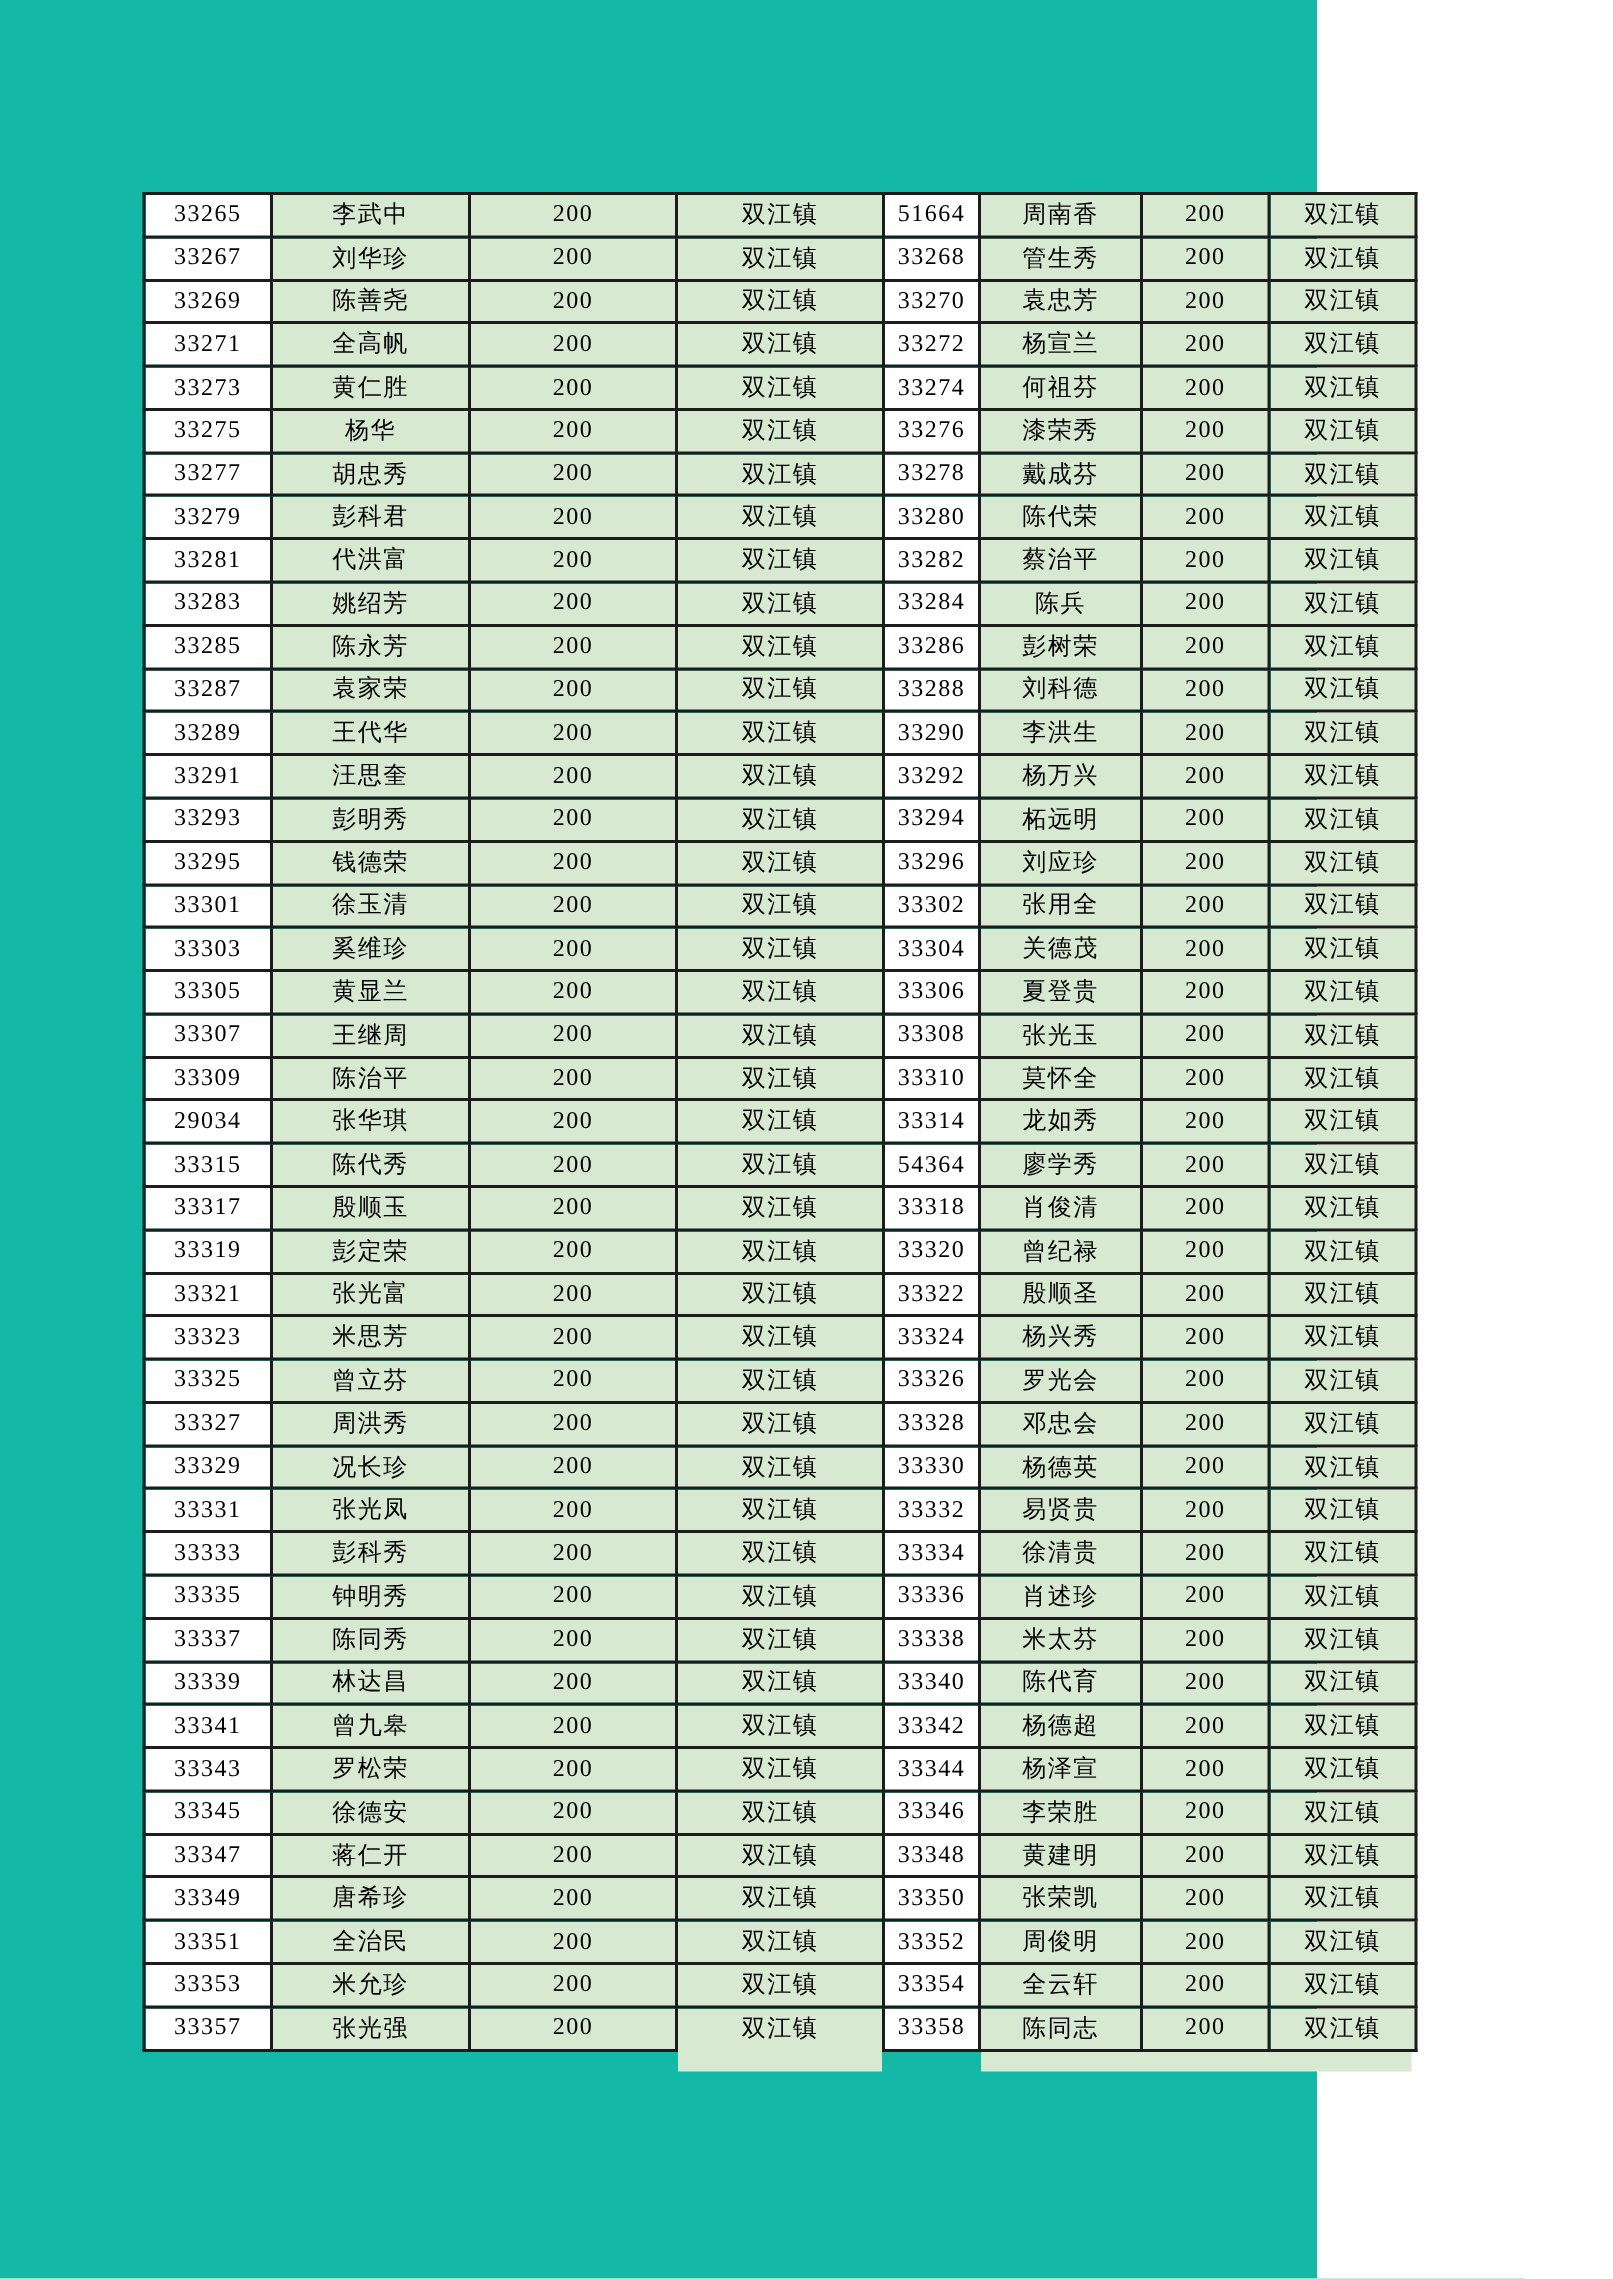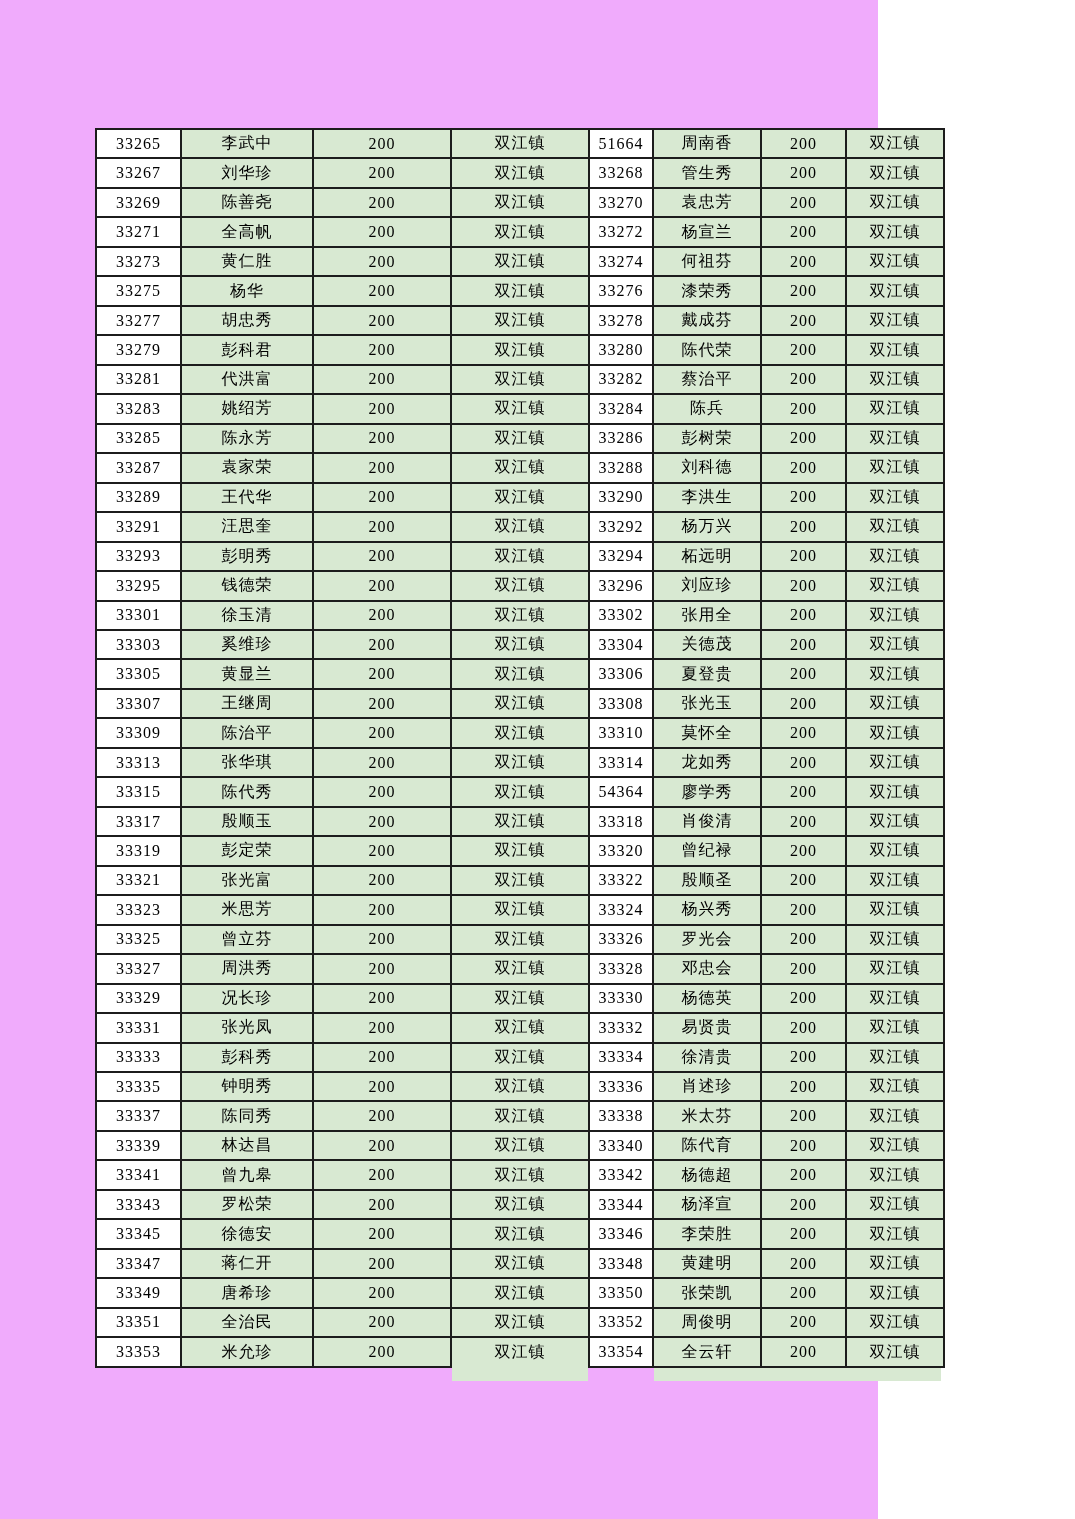--- a/index.html
+++ b/index.html
@@ -11,21 +11,21 @@
     width: 1075px;
     height: 1519px;
     position: relative;
     font-family: "Liberation Serif", "DejaVu Serif", serif;
     color: #000000;
   }
   .sheet {
     position: absolute;
     left: 0; top: 0;
     width: 878px; height: 1519px;
-    background: #f0abfc;
+    background: #14b8a6;
   }
   table.roster {
     position: absolute;
     left: 95px;
     top: 128px;
     width: 848px;
     height: 1240px;
     border-collapse: collapse;
     table-layout: fixed;
   }
@@ -270,21 +270,21 @@
           <td class="c-white">33309</td>
           <td class="c-green">陈治平</td>
           <td class="c-green">200</td>
           <td class="c-green">双江镇</td>
           <td class="c-white">33310</td>
           <td class="c-green">莫怀全</td>
           <td class="c-green">200</td>
           <td class="c-green">双江镇</td>
         </tr>
         <tr>
-          <td class="c-white">33313</td>
+          <td class="c-white">29034</td>
           <td class="c-green">张华琪</td>
           <td class="c-green">200</td>
           <td class="c-green">双江镇</td>
           <td class="c-white">33314</td>
           <td class="c-green">龙如秀</td>
           <td class="c-green">200</td>
           <td class="c-green">双江镇</td>
         </tr>
         <tr>
           <td class="c-white">33315</td>
@@ -476,20 +476,30 @@
           <td class="c-green">200</td>
           <td class="c-green">双江镇</td>
         </tr>
         <tr>
           <td class="c-white">33353</td>
           <td class="c-green">米允珍</td>
           <td class="c-green">200</td>
           <td class="c-green">双江镇</td>
           <td class="c-white">33354</td>
           <td class="c-green">全云轩</td>
+          <td class="c-green">200</td>
+          <td class="c-green">双江镇</td>
+        </tr>
+        <tr>
+          <td class="c-white">33357</td>
+          <td class="c-green">张光强</td>
+          <td class="c-green">200</td>
+          <td class="c-green no-bottom">双江镇</td>
+          <td class="c-white">33358</td>
+          <td class="c-green">陈同志</td>
           <td class="c-green">200</td>
           <td class="c-green">双江镇</td>
         </tr>
       </tbody>
   </table>
   <div class="spill spill-left"></div>
   <div class="spill spill-right"></div>
 </div>
 
 </body></html>

